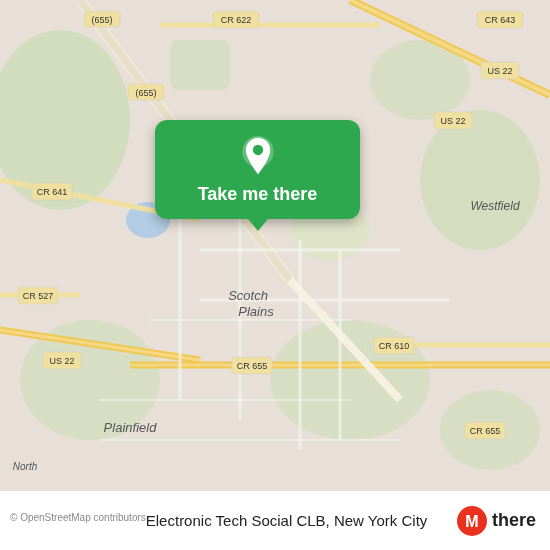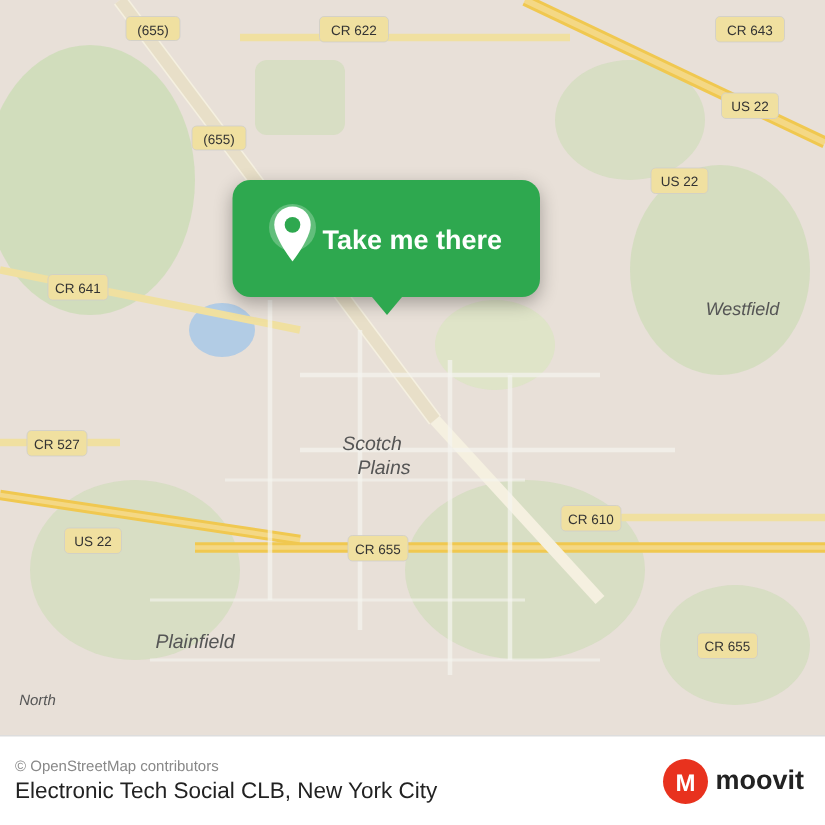--- a/index.html
+++ b/index.html
@@ -27,21 +27,21 @@
 
     
     #tooltip-overlay {
       position: absolute;
       top: 120px;
       left: 155px;
       width: 205px;
       background: #2ea84f;
       border-radius: 12px;
       display: flex;
-      flex-direction: row;
+      flex-direction: column;
       align-items: center;
       padding: 16px 20px 14px;
       box-shadow: 0 4px 12px rgba(0,0,0,0.3);
       cursor: pointer;
     }
 
     #tooltip-overlay::after {
       content: '';
       position: absolute;
       bottom: -12px;
@@ -74,21 +74,20 @@
       background: white;
       display: flex;
       align-items: center;
       justify-content: space-between;
       padding: 0 14px 0 10px;
       border-top: 1px solid #ddd;
     }
 
     #bottom-left {
       display: flex;
-      flex-direction: column;
     }
 
     #attribution {
       font-size: 10px;
       color: #888;
       margin-bottom: 2px;
     }
 
     #place-name {
       font-size: 15px;
@@ -223,15 +222,15 @@
   <div id="bottom-left">
     <span id="attribution">© OpenStreetMap contributors</span>
     <span id="place-name">Electronic Tech Social CLB, New York City</span>
   </div>
   <div id="moovit-logo">
     <svg id="moovit-icon" viewBox="0 0 32 32" xmlns="http://www.w3.org/2000/svg">
 
       <circle cx="16" cy="16" r="15" fill="#e8321e"></circle>
       <text x="16" y="22" font-size="16" text-anchor="middle" fill="white" font-family="Arial" font-weight="bold">M</text>
     </svg>
-    <span id="moovit-text">moovit</span>
+    <span id="moovit-text">there</span>
   </div>
 </div>
 
 </body></html>

